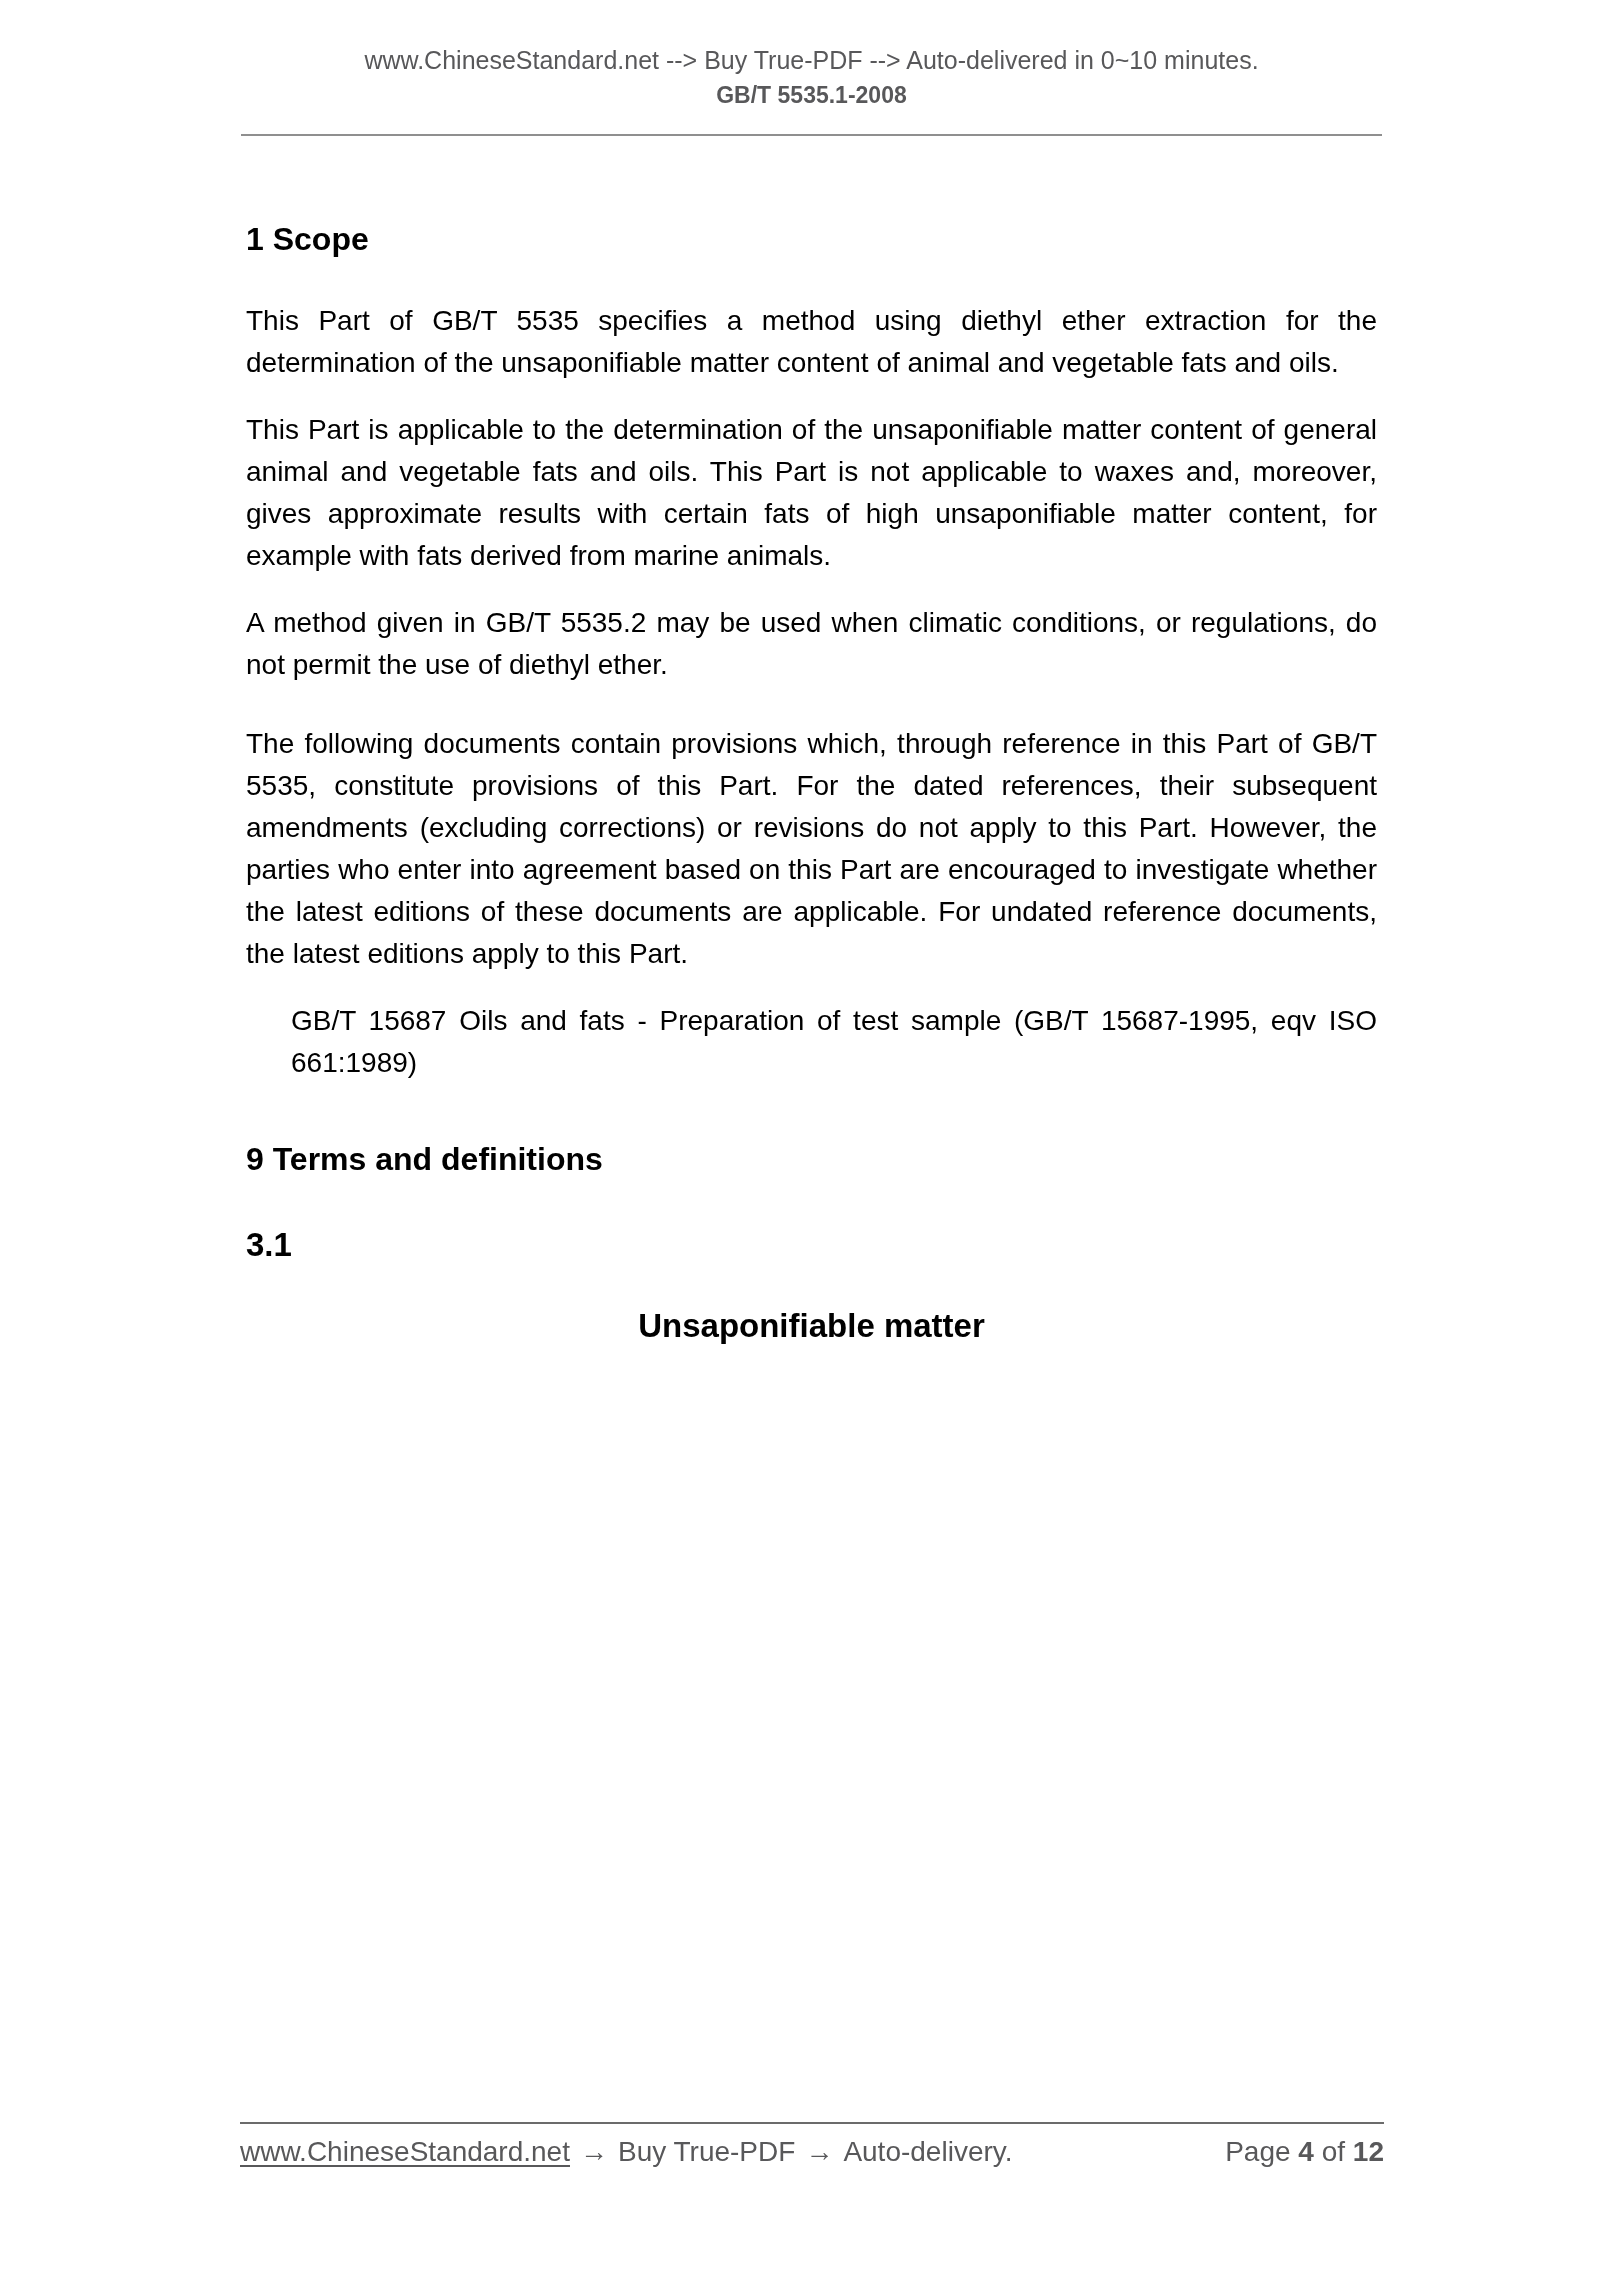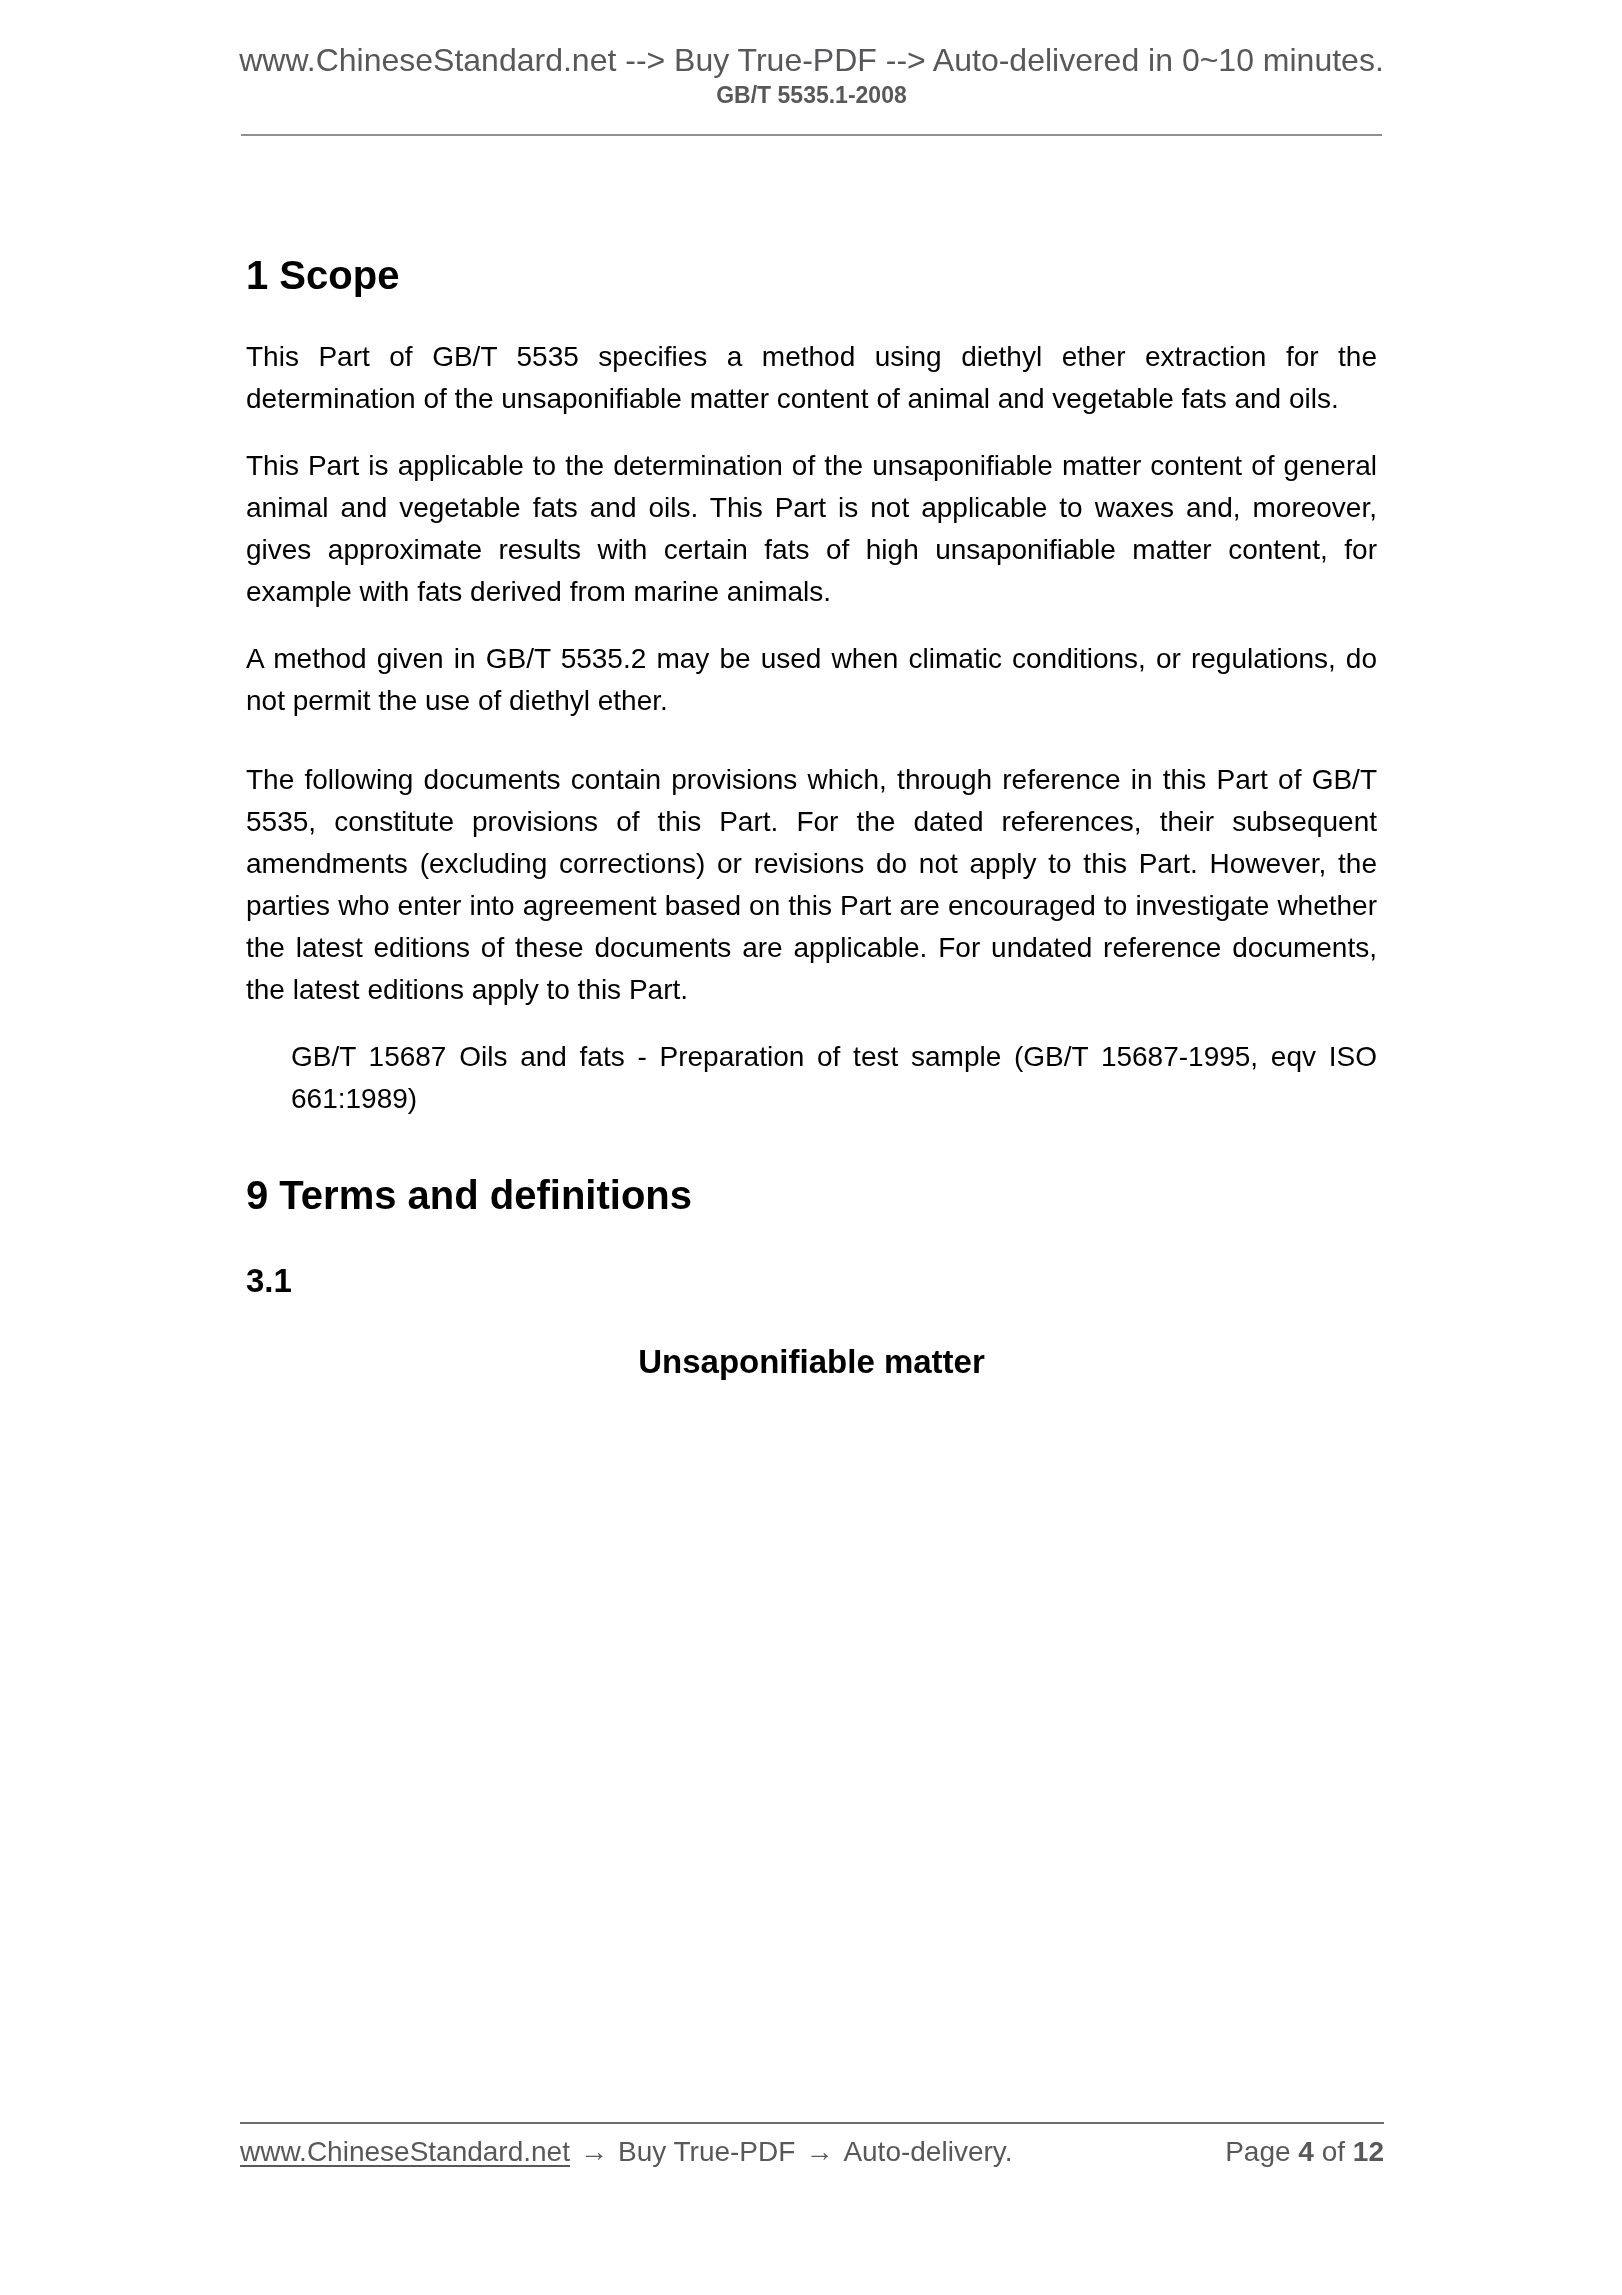--- a/index.html
+++ b/index.html
@@ -8,36 +8,36 @@
     position: relative;
     width: 1623px;
     height: 2295px;
     background: #ffffff;
     font-family: "Liberation Sans", sans-serif;
     color: #000000;
     overflow: hidden;
   }
   
   .header { padding-top: 43px; text-align: center; color: #58585a; }
-  .header-note { font-size: 32px; line-height: 35px; }
+  .header-note { font-size: 25px; line-height: 35px; }
   .doc-number { font-size: 23px; line-height: 28px; margin-top: 3.3px; font-weight: bold; }
   .header-rule {
     width: 1141px; margin: 25px auto 0 auto;
     border-top: 2.5px solid #8f8f8f; height: 0;
   }
   
   .content { width: 1131px; margin: 0 auto; }
   .doc-title {
     margin-top: 42px;
     font-size: 38px; font-weight: bold;
     line-height: 88px; text-align: center;
   }
   .section-heading {
-    font-size: 40px; font-weight: bold;
-    line-height: 47px; margin: 116px 0 0 0;
+    font-size: 32px; font-weight: bold;
+    line-height: 47px; margin: 80px 0 0 0;
   }
   .section-heading.tight { margin-top: 52px; }
   p.body-para {
     font-size: 28px; line-height: 42px;
     text-align: justify; margin: 25px 0 0 0;
   }
   p.first-after-heading { margin-top: 37px; }
   p.reference-para { padding-left: 45px; }
   .clause-number {
     font-size: 33px; font-weight: bold; line-height: 38px; margin-top: 43px;

